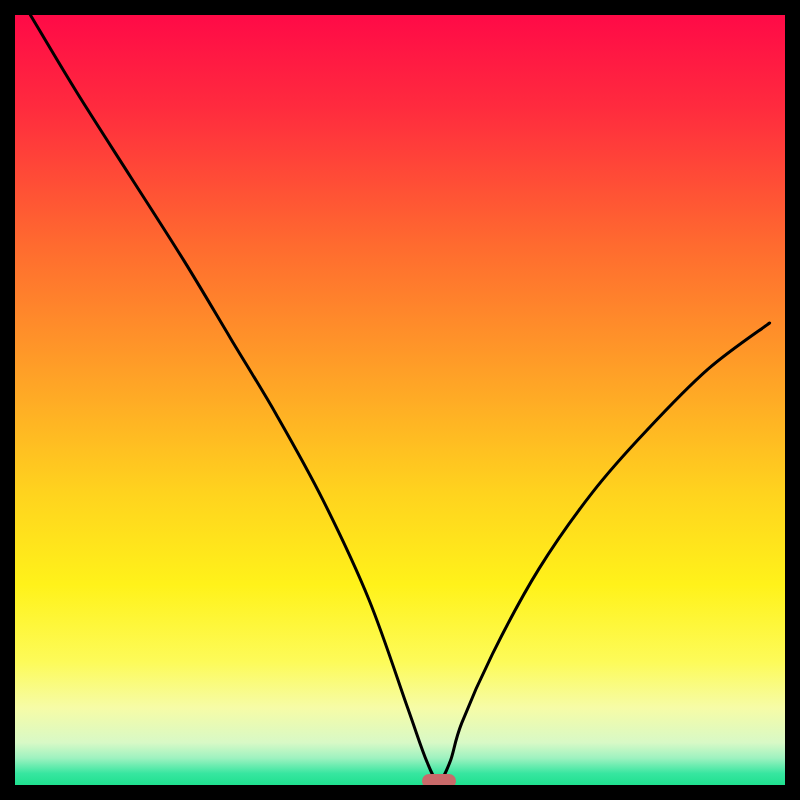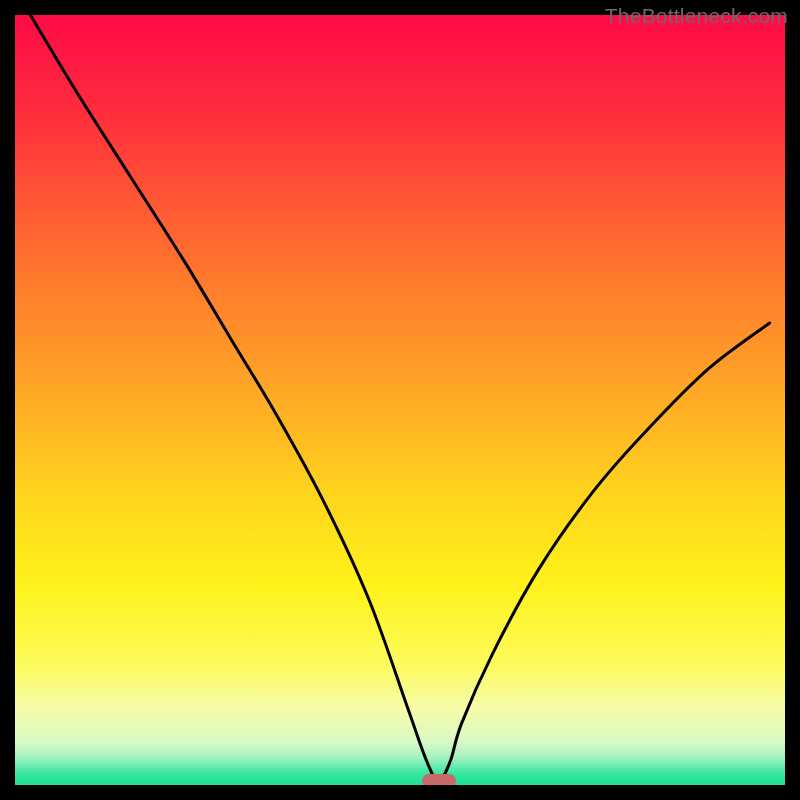--- a/index.html
+++ b/index.html
@@ -83,14 +83,13 @@
       <rect x="0" y="0" width="770" height="770" fill="url(#bgGrad)"></rect>
     </svg>
 
     <svg class="curve-svg" viewBox="0 0 770 770" preserveAspectRatio="none">
       <path id="curvePath" d="M 15.4 0.0 C 23.1 12.8, 44.9 50.1, 61.6 77.0 C 78.3 103.9, 97.5 133.5, 115.5 161.7 C 133.5 189.9, 152.7 219.4, 169.4 246.4 C 186.1 273.4, 200.2 297.7, 215.6 323.4 C 231.0 349.1, 246.4 373.5, 261.8 400.4 C 277.2 427.4, 292.6 454.3, 308.0 485.1 C 323.4 515.9, 340.1 550.6, 354.2 585.2 C 368.3 619.9, 383.1 666.0, 392.7 693.0 C 402.3 720.0, 406.8 734.7, 412.0 746.9 C 417.1 759.1, 419.7 766.1, 423.5 766.1 C 427.4 766.1, 431.2 756.5, 435.0 746.9 C 438.9 737.3, 439.5 726.4, 446.6 708.4 C 453.7 690.4, 464.6 664.8, 477.4 639.1 C 490.2 613.4, 506.9 581.4, 523.6 554.4 C 540.3 527.4, 559.5 500.5, 577.5 477.4 C 595.5 454.3, 612.1 436.3, 631.4 415.8 C 650.6 395.3, 672.5 372.2, 693.0 354.2 C 713.5 336.2, 744.3 315.7, 754.6 308.0 " fill="none" stroke-width="3" stroke-linecap="round" stroke-linejoin="round" stroke="#000000"></path>
     </svg>
 
     <div class="marker" id="marker" style="left: 423.5px; top: 766.15px; background: rgb(201, 106, 106);"></div>
   </div>
 
-  <div class="watermark">TheBottleneck.com</div>
 </div>
 
 </body></html>

